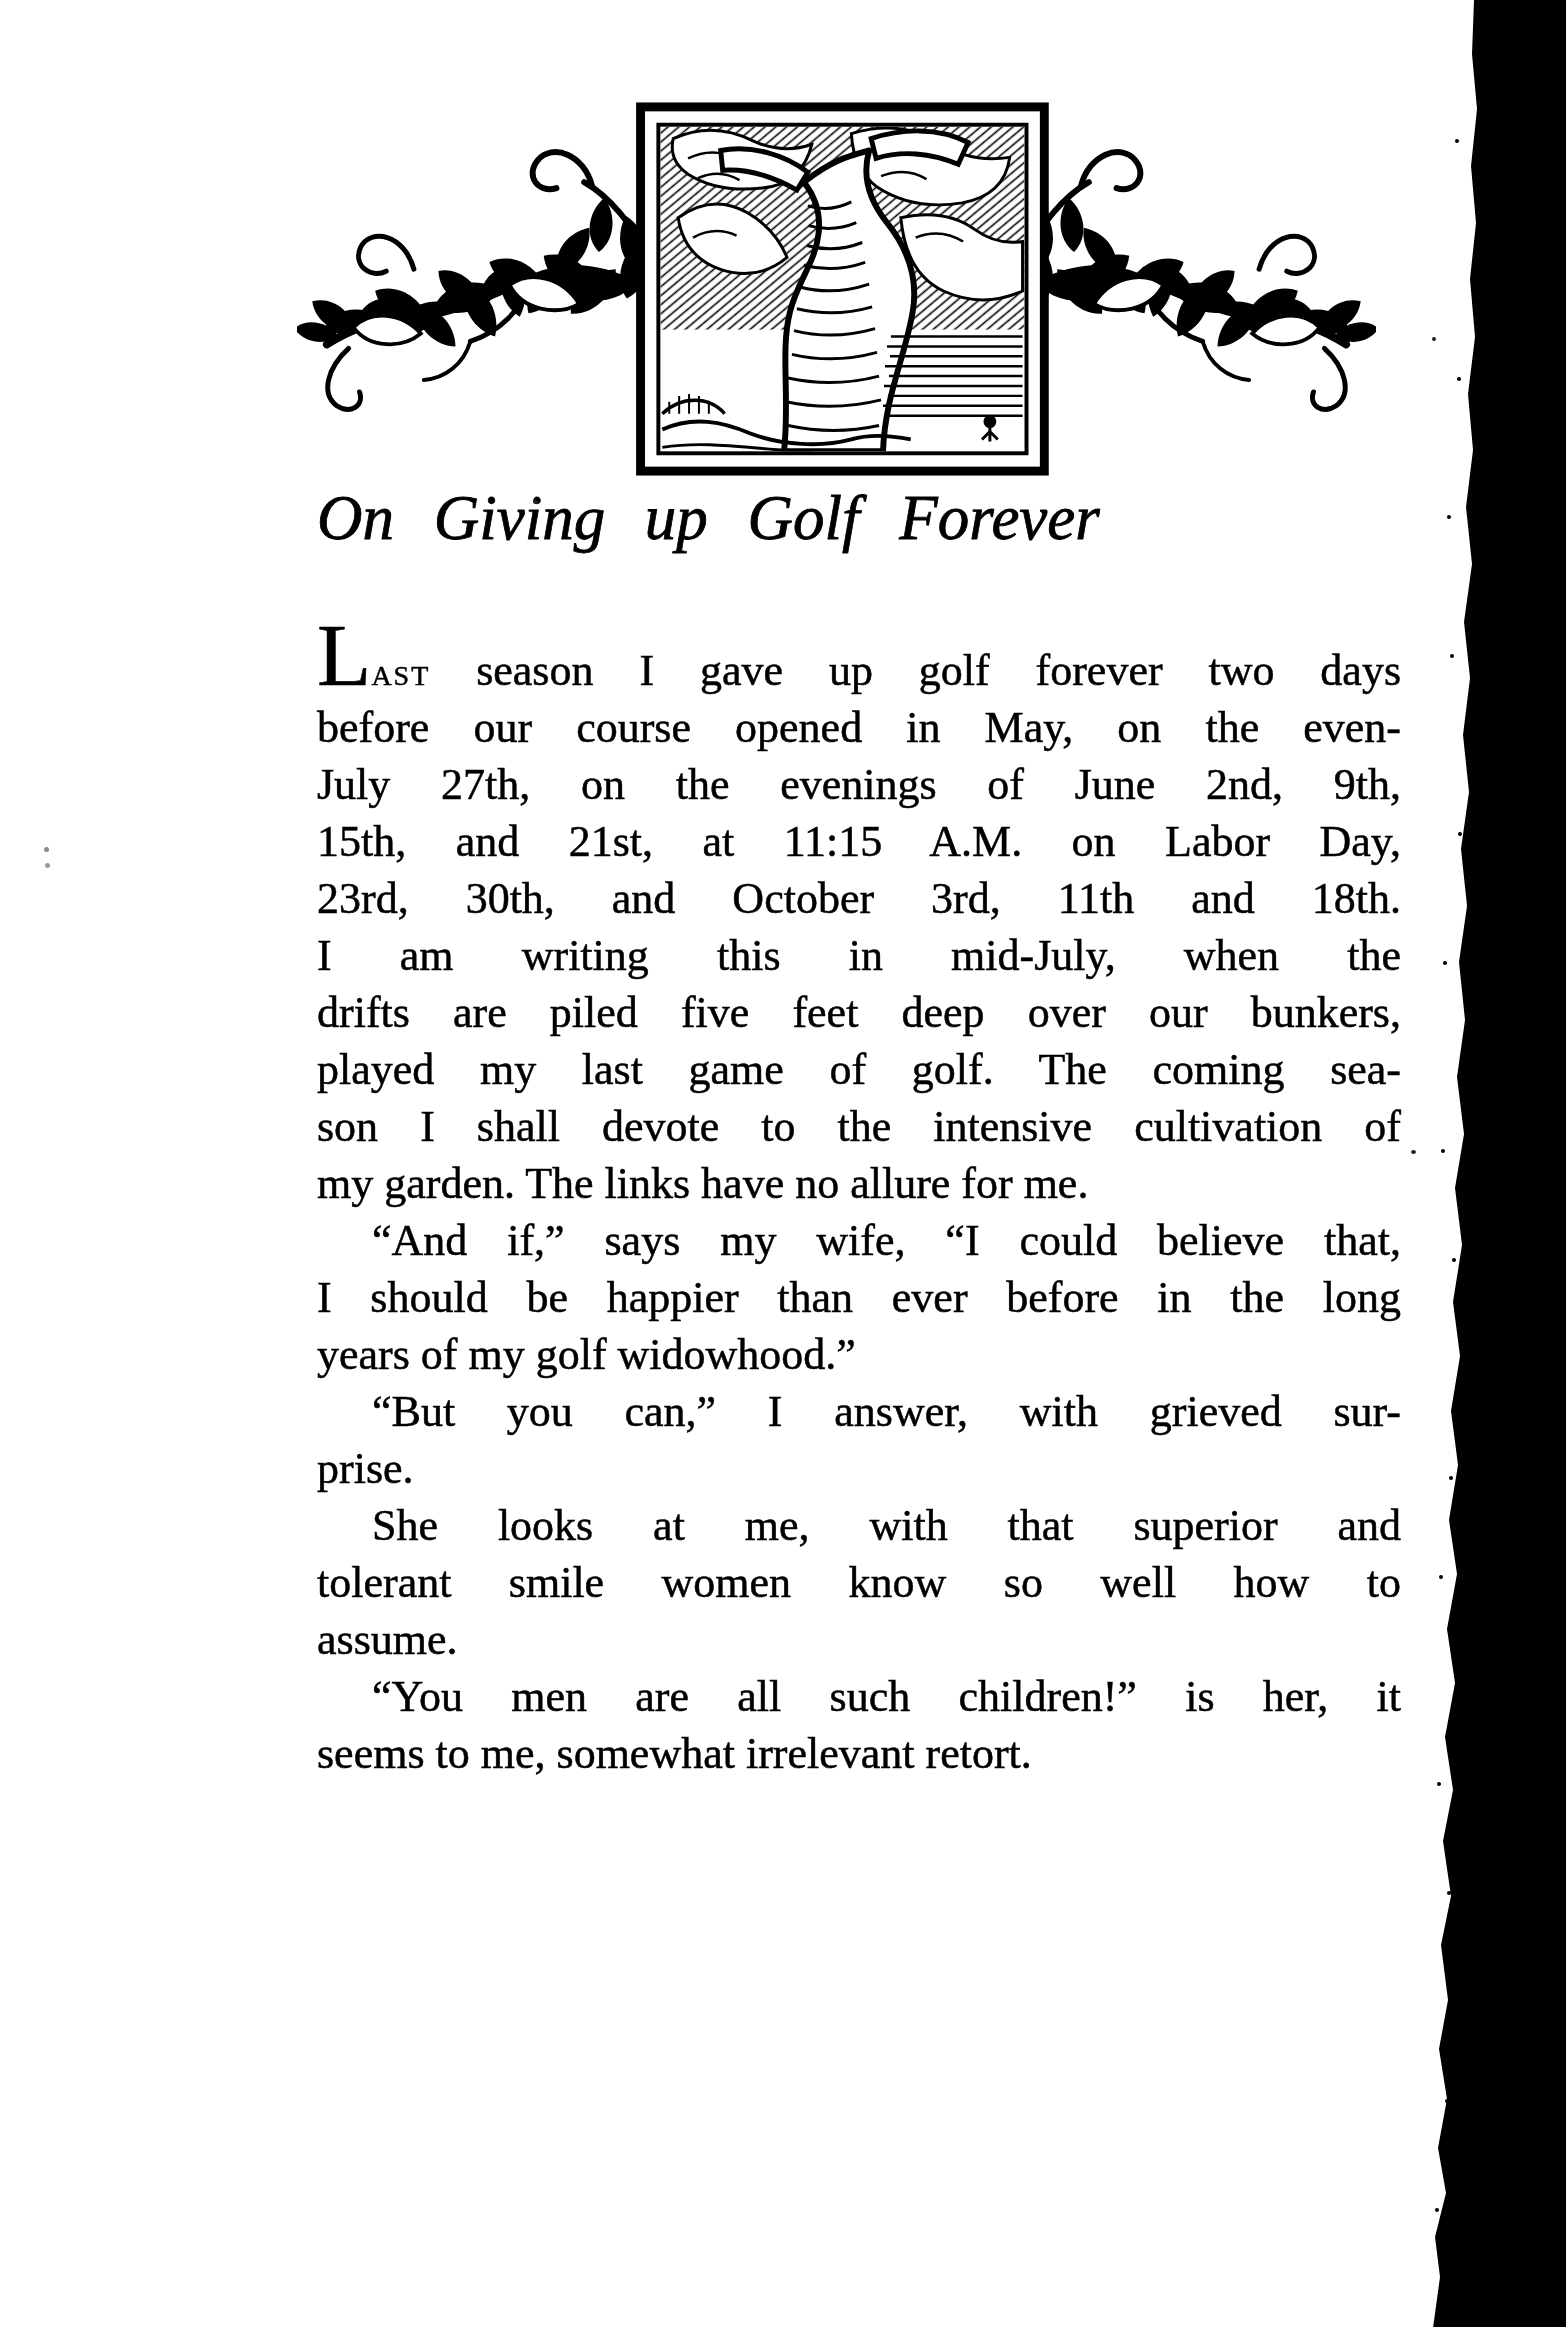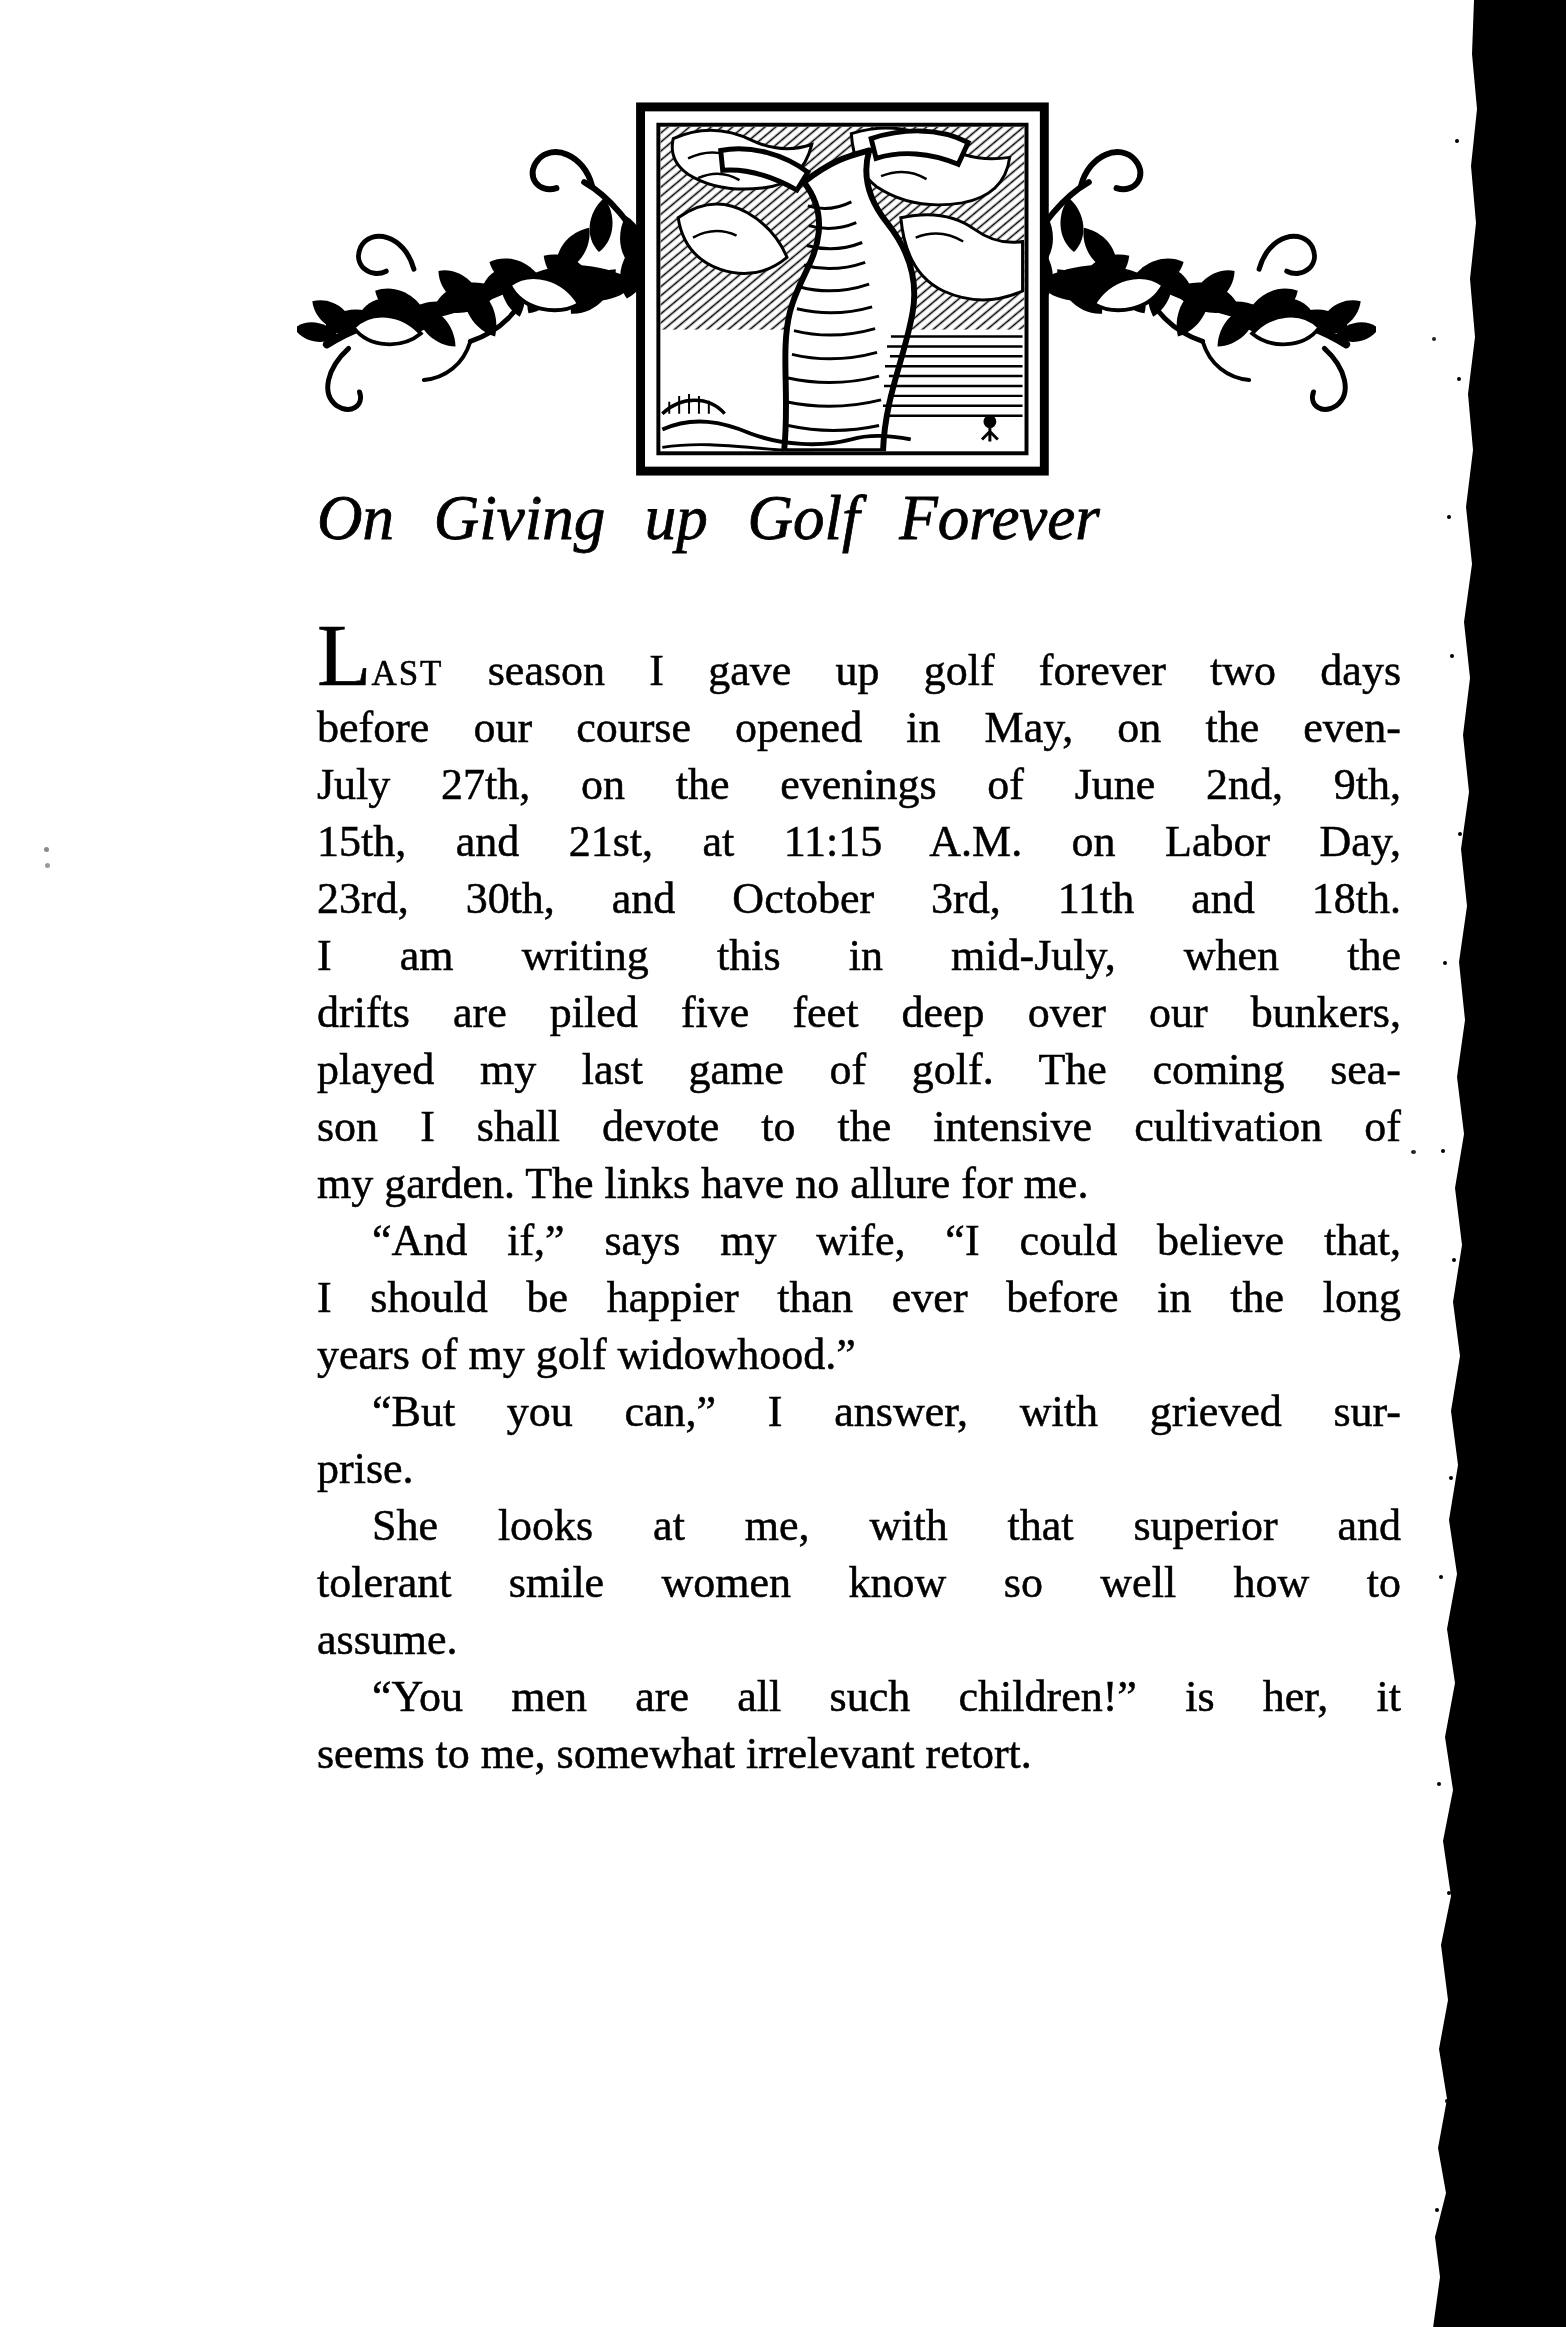--- a/index.html
+++ b/index.html
@@ -15,21 +15,21 @@
          font-style:italic;font-weight:normal;font-size:63px;line-height:1.2;
          word-spacing:0.38em;-webkit-text-stroke:0.8px #000;}
 
   
   .text{position:absolute;left:317px;top:642px;width:1084px;font-size:44px;
         -webkit-text-stroke:0.5px #000;}
   .line{height:57px;line-height:57px;text-align:justify;}
   .line.just{text-align-last:justify;}
   .line.indent{text-indent:55px;}
   .dc{font-size:89px;line-height:0;}
-  .sc{font-size:35px;letter-spacing:2px;}
+  .sc{font-size:28px;letter-spacing:2px;}
 
   
   .gutter{position:absolute;inset:0;background:#000;
     clip-path:polygon(
       1474px 0px, 1566px 0px, 1566px 2328px, 1433px 2328px,
       1440px 2277px, 1435px 2237px, 1446px 2193px, 1438px 2148px,
       1447px 2099px, 1439px 2049px, 1448px 2000px, 1441px 1945px,
       1451px 1896px, 1443px 1841px, 1453px 1790px, 1445px 1737px,
       1455px 1683px, 1447px 1629px, 1457px 1574px, 1449px 1520px,
       1458px 1465px, 1451px 1411px, 1460px 1356px, 1453px 1302px,

